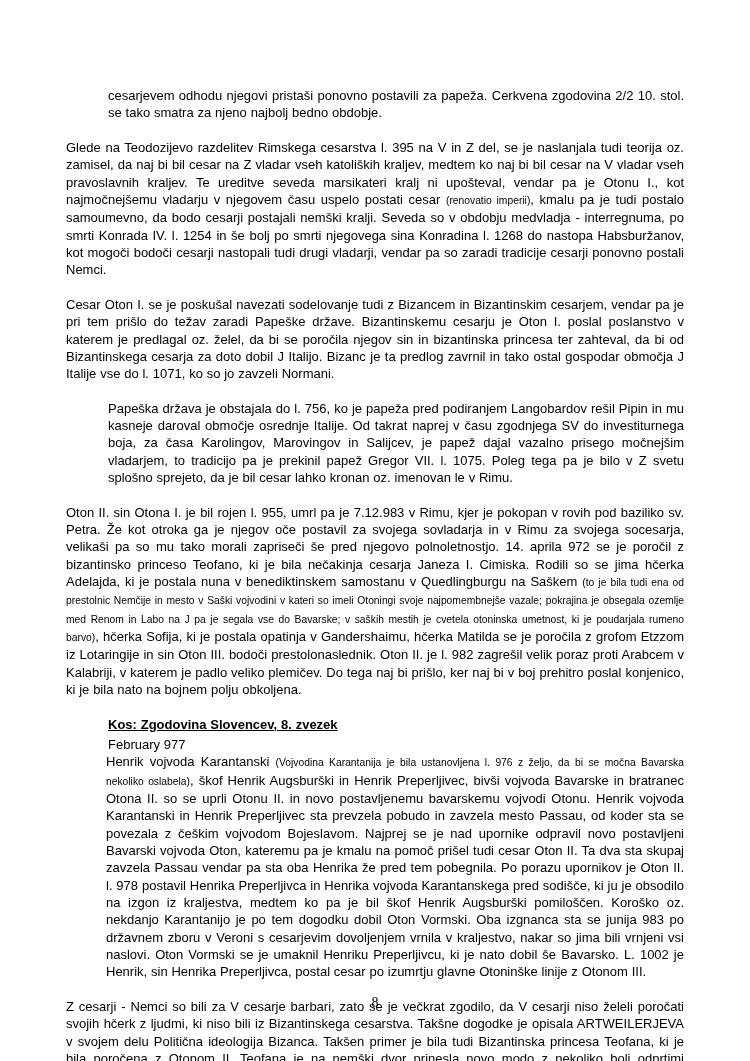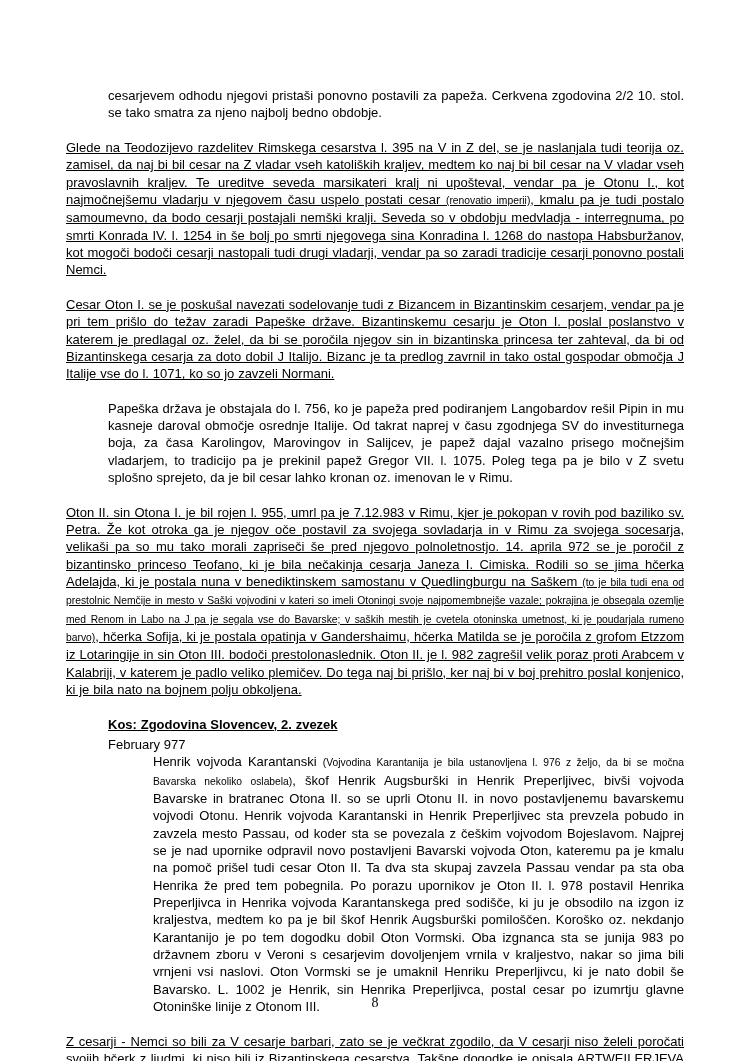--- a/index.html
+++ b/index.html
@@ -23,23 +23,23 @@
     background: #ffffff;
   }
   .doc-body { width: 618px; }
   p.para {
     margin: 0 0 17.3px 0;
     font-size: 13px;
     line-height: 17.33px;
     text-align: justify;
     word-spacing: 0.2px;
   }
-  p.indent-0 { margin-left: 0; text-decoration: underline; }
+  p.indent-0 { margin-left: 0; }
   p.indent-1 { margin-left: 42px; }
-  p.indent-2 { margin-left: 87px; }
+  p.indent-2 { margin-left: 40px; }
   .run-normal { font-size: 13px; }
   .run-small { font-size: 10.3px; }
   p.variant-heading {
     font-weight: bold;
     text-align: left;
     margin-bottom: 3px;
   }
   p.variant-heading .run-normal { text-decoration: underline; }
   p.variant-dateline {
     text-align: left;
@@ -60,19 +60,19 @@
 <body>
 
 <div class="page">
   <div class="doc-body">
 
   <p class="para indent-1"><span class="run-normal">cesarjevem odhodu njegovi pristaši ponovno postavili za papeža. Cerkvena zgodovina 2/2 10. stol. se tako smatra za njeno najbolj bedno obdobje.</span></p>
       <p class="para indent-0"><span class="run-normal">Glede na Teodozijevo razdelitev Rimskega cesarstva l. 395 na V in Z del, se je naslanjala tudi teorija oz. zamisel, da naj bi bil cesar na Z vladar vseh katoliških kraljev, medtem ko naj bi bil cesar na V vladar vseh pravoslavnih kraljev. Te ureditve seveda marsikateri kralj ni upošteval, vendar pa je Otonu I., kot najmočnejšemu vladarju v njegovem času uspelo postati cesar </span><span class="run-small">(renovatio imperii)</span><span class="run-normal">, kmalu pa je tudi postalo samoumevno, da bodo cesarji postajali nemški kralji. Seveda so v obdobju medvladja - interregnuma, po smrti Konrada IV. l. 1254 in še bolj po smrti njegovega sina Konradina l. 1268 do nastopa Habsburžanov, kot mogoči bodoči cesarji nastopali tudi drugi vladarji, vendar pa so zaradi tradicije cesarji ponovno postali Nemci.</span></p>
       <p class="para indent-0"><span class="run-normal">Cesar Oton I. se je poskušal navezati sodelovanje tudi z Bizancem in Bizantinskim cesarjem, vendar pa je pri tem prišlo do težav zaradi Papeške države. Bizantinskemu cesarju je Oton I. poslal poslanstvo v katerem je predlagal oz. želel, da bi se poročila njegov sin in bizantinska princesa ter zahteval, da bi od Bizantinskega cesarja za doto dobil J Italijo. Bizanc je ta predlog zavrnil in tako ostal gospodar območja J Italije vse do l. 1071, ko so jo zavzeli Normani.</span></p>
       <p class="para indent-1"><span class="run-normal">Papeška država je obstajala do l. 756, ko je papeža pred podiranjem Langobardov rešil Pipin in mu kasneje daroval območje osrednje Italije. Od takrat naprej v času zgodnjega SV do investiturnega boja, za časa Karolingov, Marovingov in Salijcev, je papež dajal vazalno prisego močnejšim vladarjem, to tradicijo pa je prekinil papež Gregor VII. l. 1075. Poleg tega pa je bilo v Z svetu splošno sprejeto, da je bil cesar lahko kronan oz. imenovan le v Rimu.</span></p>
       <p class="para indent-0"><span class="run-normal">Oton II. sin Otona I. je bil rojen l. 955, umrl pa je 7.12.983 v Rimu, kjer je pokopan v rovih pod baziliko sv. Petra. Že kot otroka ga je njegov oče postavil za svojega sovladarja in v Rimu za svojega socesarja, velikaši pa so mu tako morali zapriseči še pred njegovo polnoletnostjo. 14. aprila 972 se je poročil z bizantinsko princeso Teofano, ki je bila nečakinja cesarja Janeza I. Cimiska. Rodili so se jima hčerka Adelajda, ki je postala nuna v benediktinskem samostanu v Quedlingburgu na Saškem </span><span class="run-small">(to je bila tudi ena od prestolnic Nemčije in mesto v Saški vojvodini v kateri so imeli Otoningi svoje najpomembnejše vazale; pokrajina je obsegala ozemlje med Renom in Labo na J pa je segala vse do Bavarske; v saških mestih je cvetela otoninska umetnost, ki je poudarjala rumeno barvo)</span><span class="run-normal">, hčerka Sofija, ki je postala opatinja v Gandershaimu, hčerka Matilda se je poročila z grofom Etzzom iz Lotaringije in sin Oton III. bodoči prestolonaslednik. Oton II. je l. 982 zagrešil velik poraz proti Arabcem v Kalabriji, v katerem je padlo veliko plemičev. Do tega naj bi prišlo, ker naj bi v boj prehitro poslal konjenico, ki je bila nato na bojnem polju obkoljena.</span></p>
-      <p class="para indent-1 variant-heading"><span class="run-normal">Kos: Zgodovina Slovencev, 2. zvezek</span></p>
+      <p class="para indent-1 variant-heading"><span class="run-normal">Kos: Zgodovina Slovencev, 8. zvezek</span></p>
       <p class="para indent-1 variant-dateline"><span class="run-normal">February 977</span></p>
       <p class="para indent-2"><span class="run-normal">Henrik vojvoda Karantanski </span><span class="run-small">(Vojvodina Karantanija je bila ustanovljena l. 976 z željo, da bi se močna Bavarska nekoliko oslabela)</span><span class="run-normal">, škof Henrik Augsburški in Henrik Preperljivec, bivši vojvoda Bavarske in bratranec Otona II. so se uprli Otonu II. in novo postavljenemu bavarskemu vojvodi Otonu. Henrik vojvoda Karantanski in Henrik Preperljivec sta prevzela pobudo in zavzela mesto Passau, od koder sta se povezala z češkim vojvodom Bojeslavom. Najprej se je nad upornike odpravil novo postavljeni Bavarski vojvoda Oton, kateremu pa je kmalu na pomoč prišel tudi cesar Oton II. Ta dva sta skupaj zavzela Passau vendar pa sta oba Henrika že pred tem pobegnila. Po porazu upornikov je Oton II. l. 978 postavil Henrika Preperljivca in Henrika vojvoda Karantanskega pred sodišče, ki ju je obsodilo na izgon iz kraljestva, medtem ko pa je bil škof Henrik Augsburški pomiloščen. Koroško oz. nekdanjo Karantanijo je po tem dogodku dobil Oton Vormski. Oba izgnanca sta se junija 983 po državnem zboru v Veroni s cesarjevim dovoljenjem vrnila v kraljestvo, nakar so jima bili vrnjeni vsi naslovi. Oton Vormski se je umaknil Henriku Preperljivcu, ki je nato dobil še Bavarsko. L. 1002 je Henrik, sin Henrika Preperljivca, postal cesar po izumrtju glavne Otoninške linije z Otonom III.</span></p>
       <p class="para indent-0"><span class="run-normal">Z cesarji - Nemci so bili za V cesarje barbari, zato se je večkrat zgodilo, da V cesarji niso želeli poročati svojih hčerk z ljudmi, ki niso bili iz Bizantinskega cesarstva. Takšne dogodke je opisala ARTWEILERJEVA v svojem delu Politična ideologija Bizanca. Takšen primer je bila tudi Bizantinska princesa Teofana, ki je bila poročena z Otonom II. Teofana je na nemški dvor prinesla novo modo z nekoliko bolj odprtimi oblekami, poleg tega pa verjetno tudi boljše znanje o zdravilstvu ter uporabo dušav in krem. Zaupana ji je bila tudi težka naloga, saj je bila po l. 983 skupaj s svojo taščo Adelajdo regentinja sinu, kasnejšemu Otonu III. V tem času je narasel predvsem vpliv Henrika, Otonovega strica, ki je mladoletnega Otona III. »ugrabil« oz. vzel pod svoje okrilje. Po ugrabitvi si je visoka duhovščina več let prizadevala, da bi otroka vrnila mami.</span></p>
     </div>
   <div class="page-number">8</div>
 </div>
 
 </body></html>

